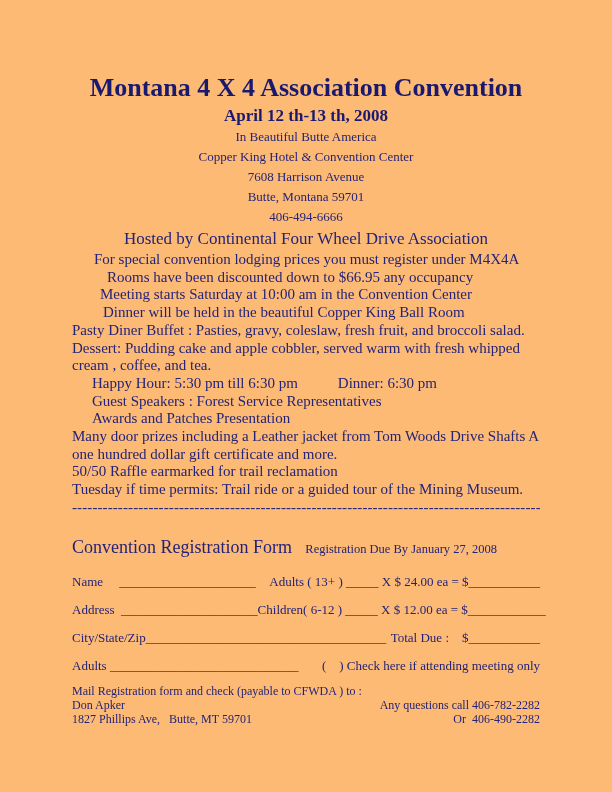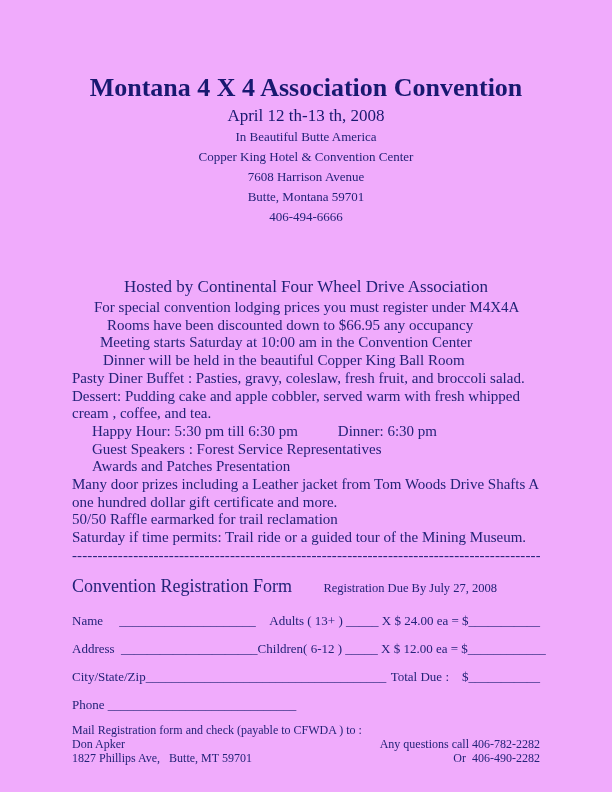--- a/index.html
+++ b/index.html
@@ -6,53 +6,53 @@
   html,body { background:#ffffff; }
   body {
     width:612px; height:792px;
     font-family:"Liberation Serif","DejaVu Serif",serif;
     color:#232378;
     overflow:hidden;
   }
   .page {
     width:612px; height:792px;
     padding:72px 0 0 72px;
-    background:#f0abfc;
+    background:#fdba74;
     position:relative;
   }
   .content { width:468px; }
 
   .doc-title {
     font-size:26px; font-weight:bold; color:#191970;
     text-align:center; line-height:32px; white-space:nowrap;
   }
   .doc-date {
-    font-size:17px; font-weight:normal; color:#191970;
+    font-size:17px; font-weight:bold; color:#191970;
     text-align:center; line-height:23px;
   }
   .venue-line { font-size:13px; text-align:center; line-height:20px; }
-  .hosted-line { font-size:17px; text-align:center; line-height:24px;margin-top:48px; }
+  .hosted-line { font-size:17px; text-align:center; line-height:24px; }
 
   .detail { font-size:15px; line-height:17.7px; white-space:pre; }
   .ind22 { padding-left:22px; }
   .ind35 { padding-left:35px; }
   .ind65 { padding-left:65px; }
   .ind28 { padding-left:28px; }
   .ind31 { padding-left:31px; }
   .ind20 { padding-left:20px; }
   .happy-left { margin-right:40px; }
 
   .separator {
     font-size:15px; line-height:16px; white-space:nowrap;
     width:468px; overflow:hidden; letter-spacing:0.1px;
   }
 
   .reg-heading-row {
     display:flex; align-items:baseline;
-    margin-top:11px; line-height:24px;
+    margin-top:20px; line-height:24px;
   }
   .reg-heading { font-size:18px; }
   .reg-due { font-size:12.5px; margin-left:auto; margin-right:43px; white-space:pre; }
 
   .form-row {
     display:flex; justify-content:space-between;
     width:468px; font-size:13px; line-height:17px;
     white-space:pre; margin-top:11px;
   }
   .form-row.first { margin-top:12px; }
@@ -86,46 +86,47 @@
     <div class="detail">Dessert: Pudding cake and apple cobbler, served warm with fresh whipped</div>
     <div class="detail">cream , coffee, and tea.</div>
 
     <div class="detail ind20"><span class="happy-left">Happy Hour: 5:30 pm till 6:30 pm</span><span>Dinner: 6:30 pm</span></div>
 
     <div class="detail ind20">Guest Speakers : Forest Service Representatives</div>
     <div class="detail ind20">Awards and Patches Presentation</div>
     <div class="detail">Many door prizes including a Leather jacket from Tom Woods Drive Shafts A</div>
     <div class="detail">one hundred dollar gift certificate and more.</div>
     <div class="detail">50/50 Raffle earmarked for trail reclamation</div>
-    <div class="detail">Saturday if time permits: Trail ride or a guided tour of the Mining Museum.</div>
+    <div class="detail">Tuesday if time permits: Trail ride or a guided tour of the Mining Museum.</div>
 
     <div class="separator">---------------------------------------------------------------------------------------------</div>
 
     <div class="reg-heading-row">
       <span class="reg-heading">Convention Registration Form</span>
-      <span class="reg-due">Registration Due By July 27, 2008</span>
+      <span class="reg-due">Registration Due By January 27, 2008</span>
     </div>
 
     <div class="form-row first">
       <span class="fr-left"><span>Name</span><span>     _____________________</span></span>
       <span class="fr-right">Adults ( 13+ ) _____ X $ 24.00 ea = $___________</span>
     </div>
 
     <div class="form-row">
       <span class="fr-left"><span>Address</span><span>  _____________________</span></span>
       <span class="fr-right">Children( 6-12 ) _____ X $ 12.00 ea = $____________</span>
     </div>
 
     <div class="form-row">
       <span class="fr-left"><span>City/State/Zip</span><span>_____________________________________</span></span>
       <span class="fr-right">Total Due :    $___________</span>
     </div>
 
     <div class="form-row">
-      <span class="fr-left"><span>Phone</span><span> _____________________________</span></span>
+      <span class="fr-left"><span>Adults</span><span> _____________________________</span></span>
+      <span class="fr-right">(    ) Check here if attending meeting only</span>
     </div>
 
     <div class="footer">
       <div>Mail Registration form and check (payable to CFWDA ) to :</div>
       <div class="footer-row">
         <span>Don Apker</span>
         <span>Any questions call 406-782-2282</span>
       </div>
       <div class="footer-row">
         <span>1827 Phillips Ave,   Butte, MT 59701</span>

